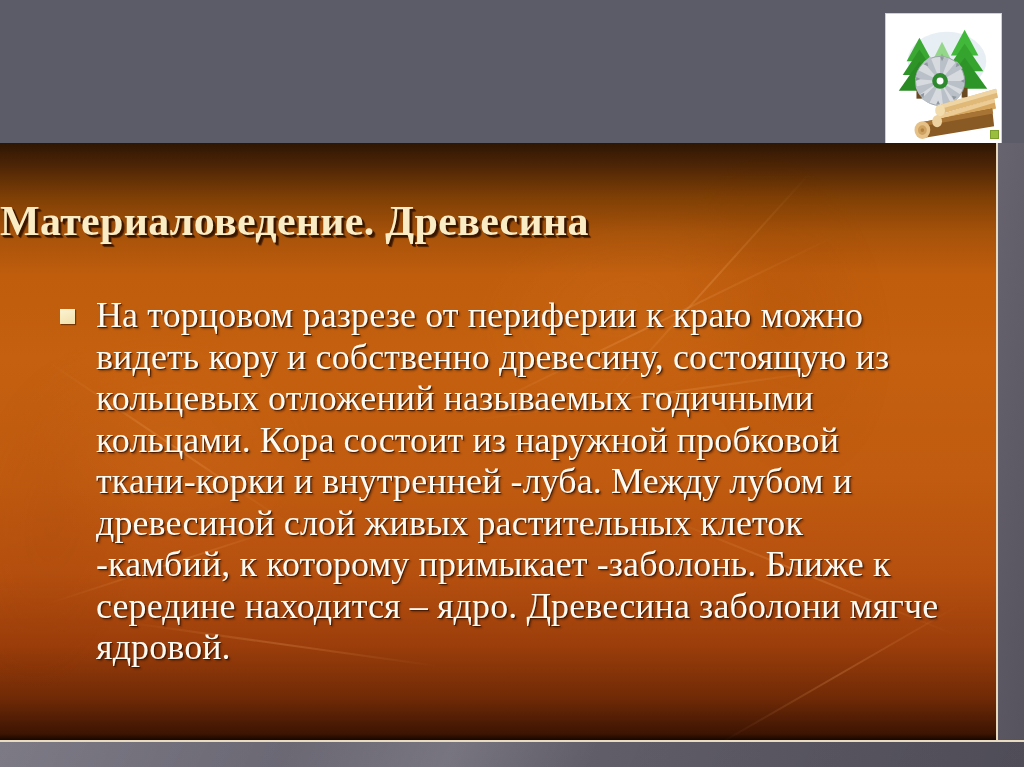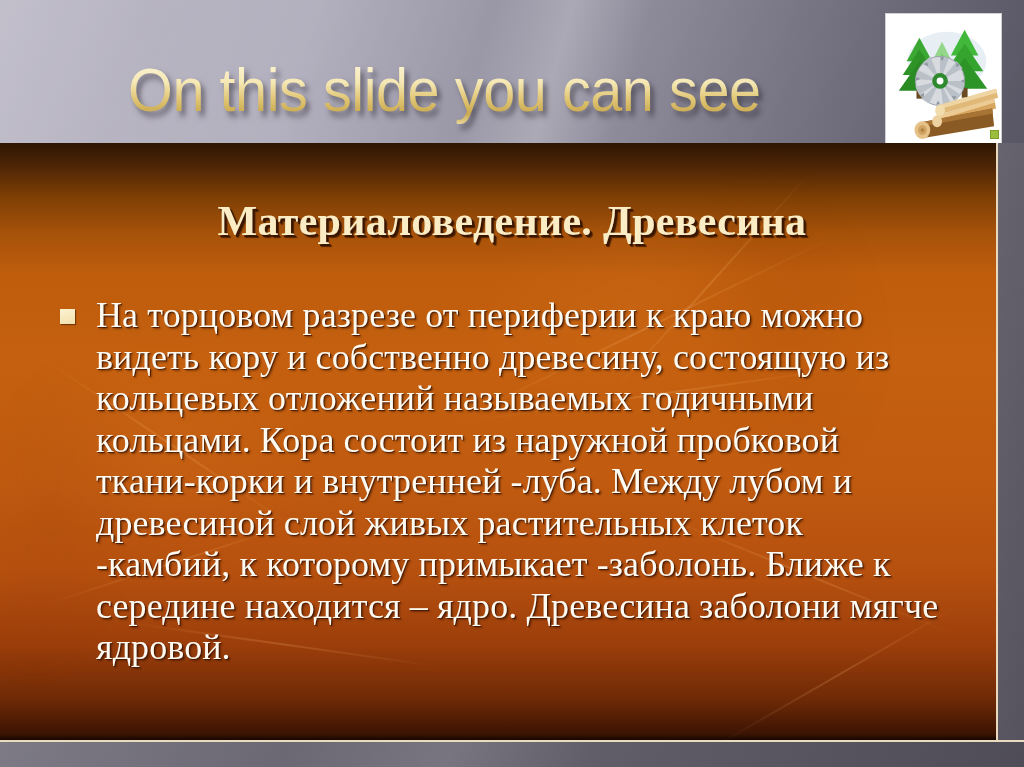--- a/index.html
+++ b/index.html
@@ -164,21 +164,21 @@
   .vein-5 { left: 40px;  top: 420px; width: 260px; transform: rotate(-18deg); }
   .vein-6 { left: 120px; top: 500px; width: 320px; transform: rotate(8deg);  }
   .vein-7 { left: 640px; top: 430px; width: 330px; transform: rotate(22deg); }
   .vein-8 { left: 700px; top: 530px; width: 280px; transform: rotate(-30deg);}
 
   
   .slide-title {
     position: absolute;
     left: 0; right: 0;
     top: 196px;
-    text-align: center;
+    text-align: left;
     font-family: "Liberation Serif", "DejaVu Serif", serif;
     font-weight: bold;
     font-size: 42px;
     line-height: 50px;
     letter-spacing: 0.3px;
     color: #faecc4;
     text-shadow:
       2px 2px 0 #3a1500,
       3px 3px 1px rgba(30,10,0,0.65);
     white-space: nowrap;
@@ -235,25 +235,20 @@
     width: 1024px;
     height: 2px;
     background: #e9dbc0;
   }
 </style>
 </head>
 <body>
 
 <div id="slide">
 
-  <div class="header-band">
-    <div class="header-sheen2"></div>
-    <div class="header-sheen"></div>
-    <div class="header-title">On this slide you can see</div>
-  </div>
 
   <div class="logo-plate">
     <svg viewBox="0 0 117 132" xmlns="http://www.w3.org/2000/svg">
       <rect x="0" y="0" width="117" height="132" fill="#ffffff"></rect>
 
       <ellipse cx="62" cy="48" rx="40" ry="30" fill="#dfeaf2" opacity="0.75"></ellipse>
 
       <g>
         <polygon points="34,24 47,48 21,48" fill="#3aa832"></polygon>
         <polygon points="34,36 51,62 17,62" fill="#2f9428"></polygon>

